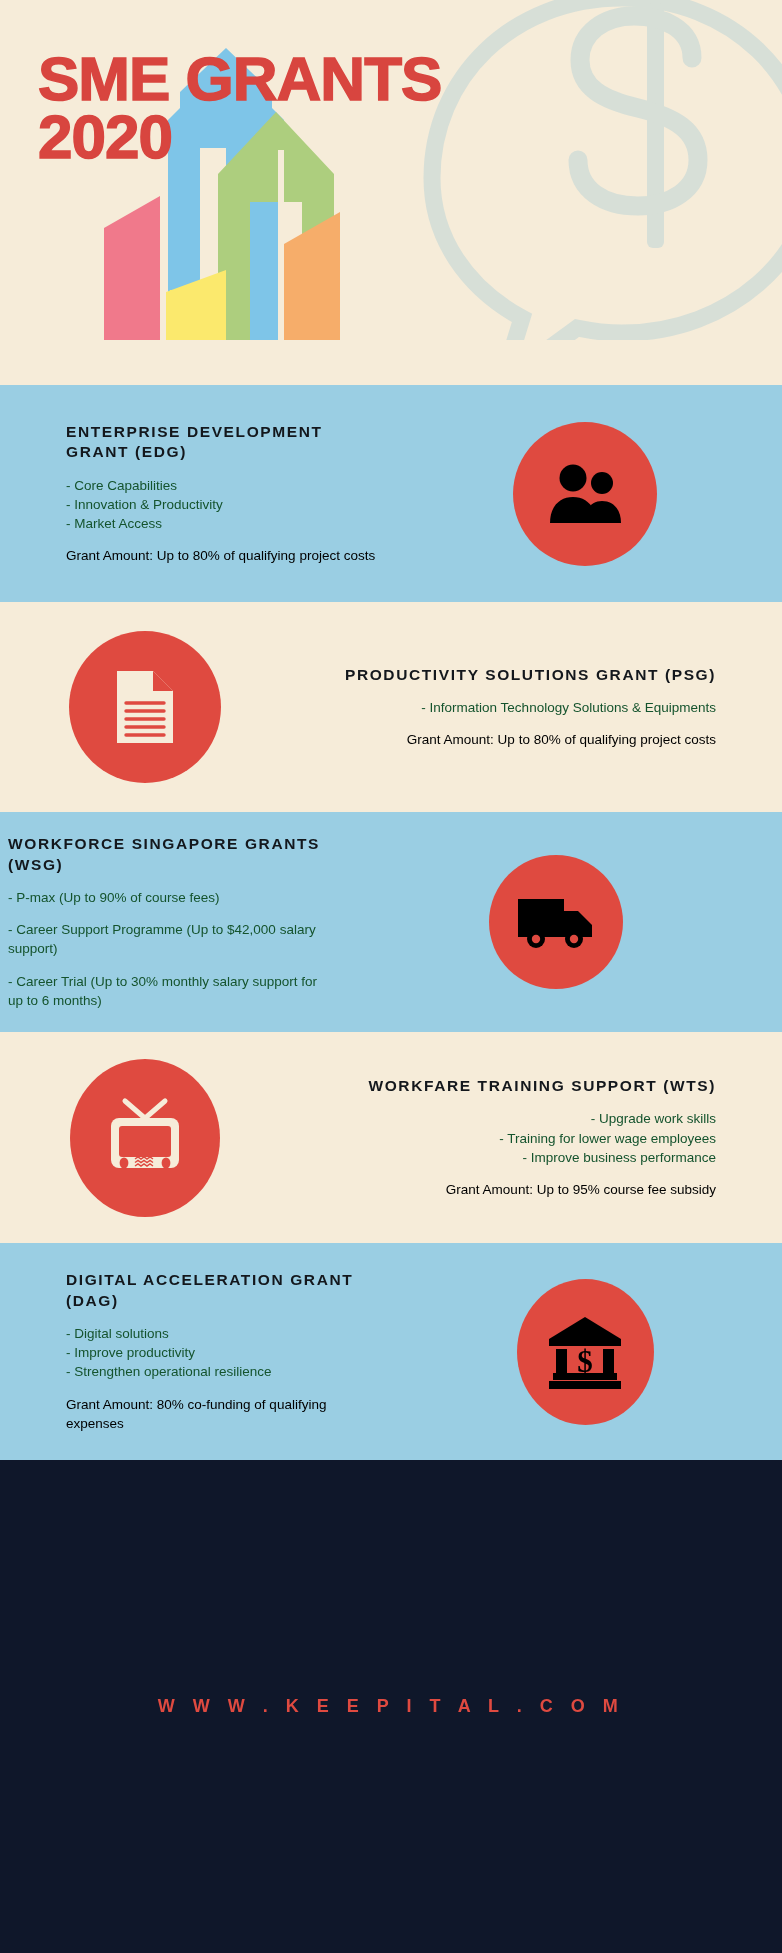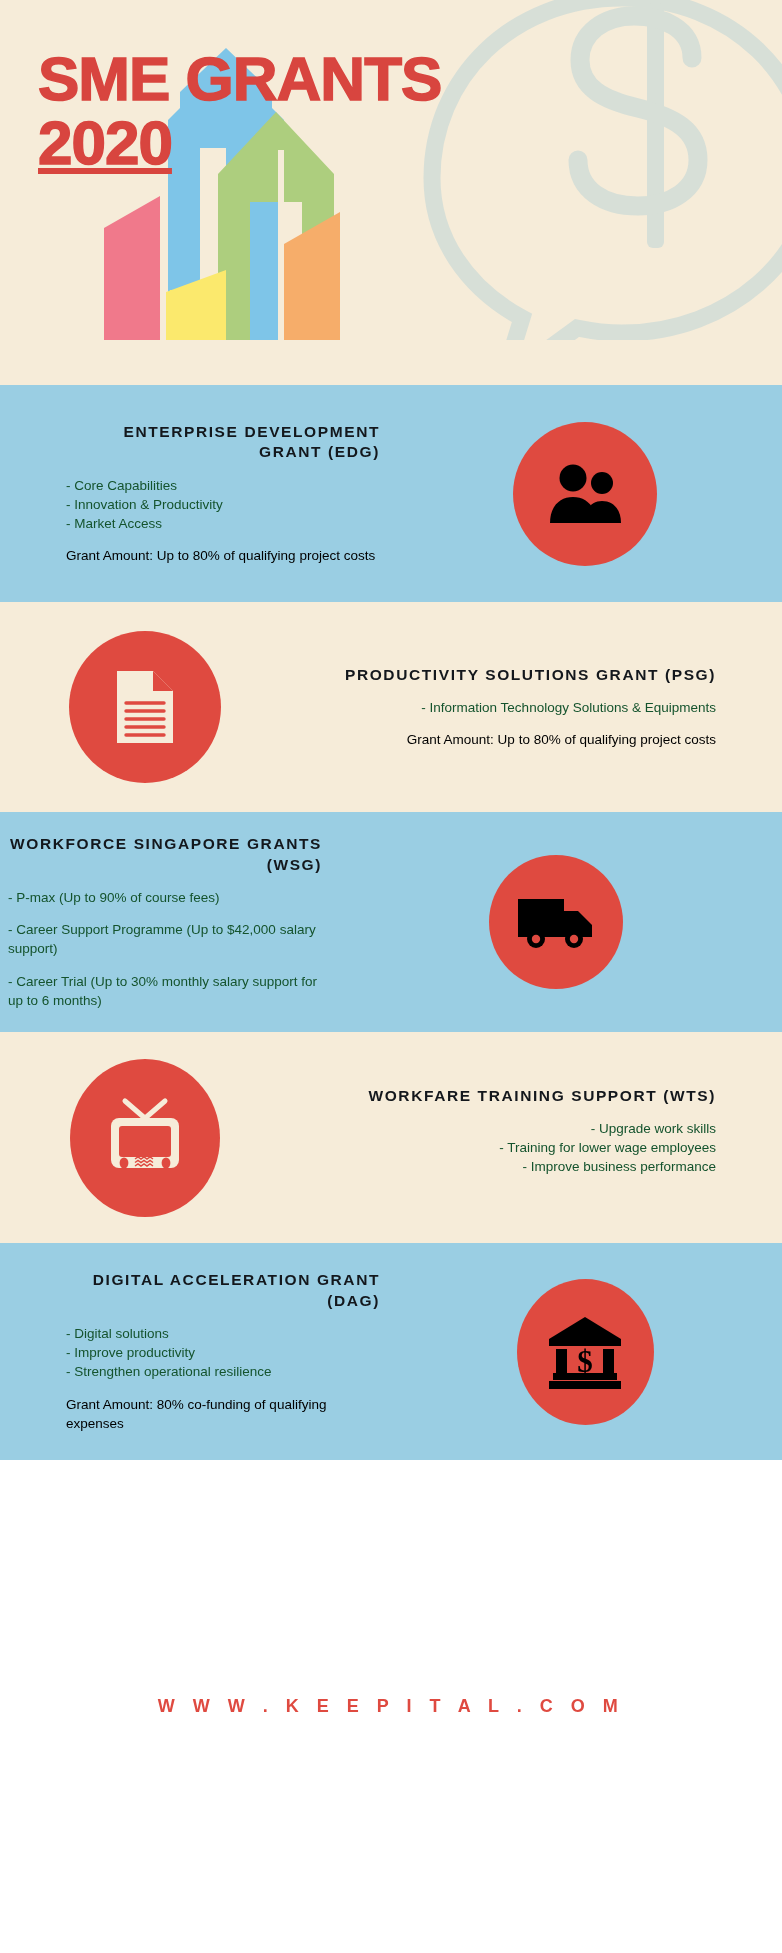--- a/index.html
+++ b/index.html
@@ -14,54 +14,53 @@
   .header { position:relative; width:782px; height:385px; background:#f6ecd9; overflow:hidden; }
   .dollar-deco { position:absolute; right:-10px; top:-12px; width:420px; height:400px; opacity:1; }
   .bldg { position:absolute; left:0; top:0; width:782px; height:385px; }
   .title-block { position:absolute; left:38px; top:50px; z-index:5; }
   .title-l1, .title-l2 {
     color:#d8453f; font-weight:800; letter-spacing:-1px;
     font-size:62px; line-height:0.93; font-family:"Liberation Sans", sans-serif;
     text-transform:uppercase;
     -webkit-text-stroke:1.5px #d8453f;
   }
-  .title-l2 { margin-top:6px;text-decoration:underline; }
+  .title-l2 { margin-top:0; }
 
   
   .section { position:relative; width:782px; display:flex; align-items:center; }
   .sec-blue { background:#9acee3; }
   .sec-cream { background:#f6ecd9; }
 
   .col-text { padding:0 8px; }
   .col-icon { display:flex; align-items:center; justify-content:center; }
 
   .sec-title {
     font-weight:800; font-size:15.5px; line-height:1.32;
     letter-spacing:1.6px; color:#13171c; text-transform:uppercase;
     margin-bottom:13px;
-    text-align:right;
   }
   .sec-body { font-size:13.5px; line-height:1.42; color:#14532d; }
   .sec-body .bullet { display:block; }
   .gap { display:block; height:13px; }
   .amount { font-size:13.5px; line-height:1.42; color:#000000; }
 
   .align-left { text-align:left; }
   .align-right { text-align:right; }
 
   
   .badge {
     background:#df4a40; border-radius:50%;
     display:flex; align-items:center; justify-content:center;
   }
   .badge svg { display:block; }
 
   
   .footer {
-    width:782px; background:#ffffff;
+    width:782px; background:#0f172a;
     display:flex; align-items:center; justify-content:center;
   }
   .footer-url {
     color:#df4a40; font-weight:800; font-size:18px; letter-spacing:6.5px;
   }
 </style>
 </head>
 <body>
 
 <div class="page">
@@ -199,20 +198,21 @@
       </div>
     </div>
     <div class="col-text align-right" style="flex:1; margin-right:58px;">
       <div class="sec-title">WORKFARE TRAINING SUPPORT (WTS)</div>
       <div class="sec-body">
         <span class="bullet">- Upgrade work skills</span>
         <span class="bullet">- Training for lower wage employees</span>
         <span class="bullet">- Improve business performance</span>
       </div>
       <span class="gap"></span>
+      <div class="amount">Grant Amount: Up to 95%  course fee subsidy</div>
     </div>
   </div>
 
   <div class="section sec-blue" style="height:217px;">
     <div class="col-text align-left" style="width:330px; margin-left:58px;">
       <div class="sec-title">DIGITAL ACCELERATION GRANT (DAG)</div>
       <div class="sec-body">
         <span class="bullet">- Digital solutions</span>
         <span class="bullet">- Improve productivity</span>
         <span class="bullet">- Strengthen operational resilience</span>

